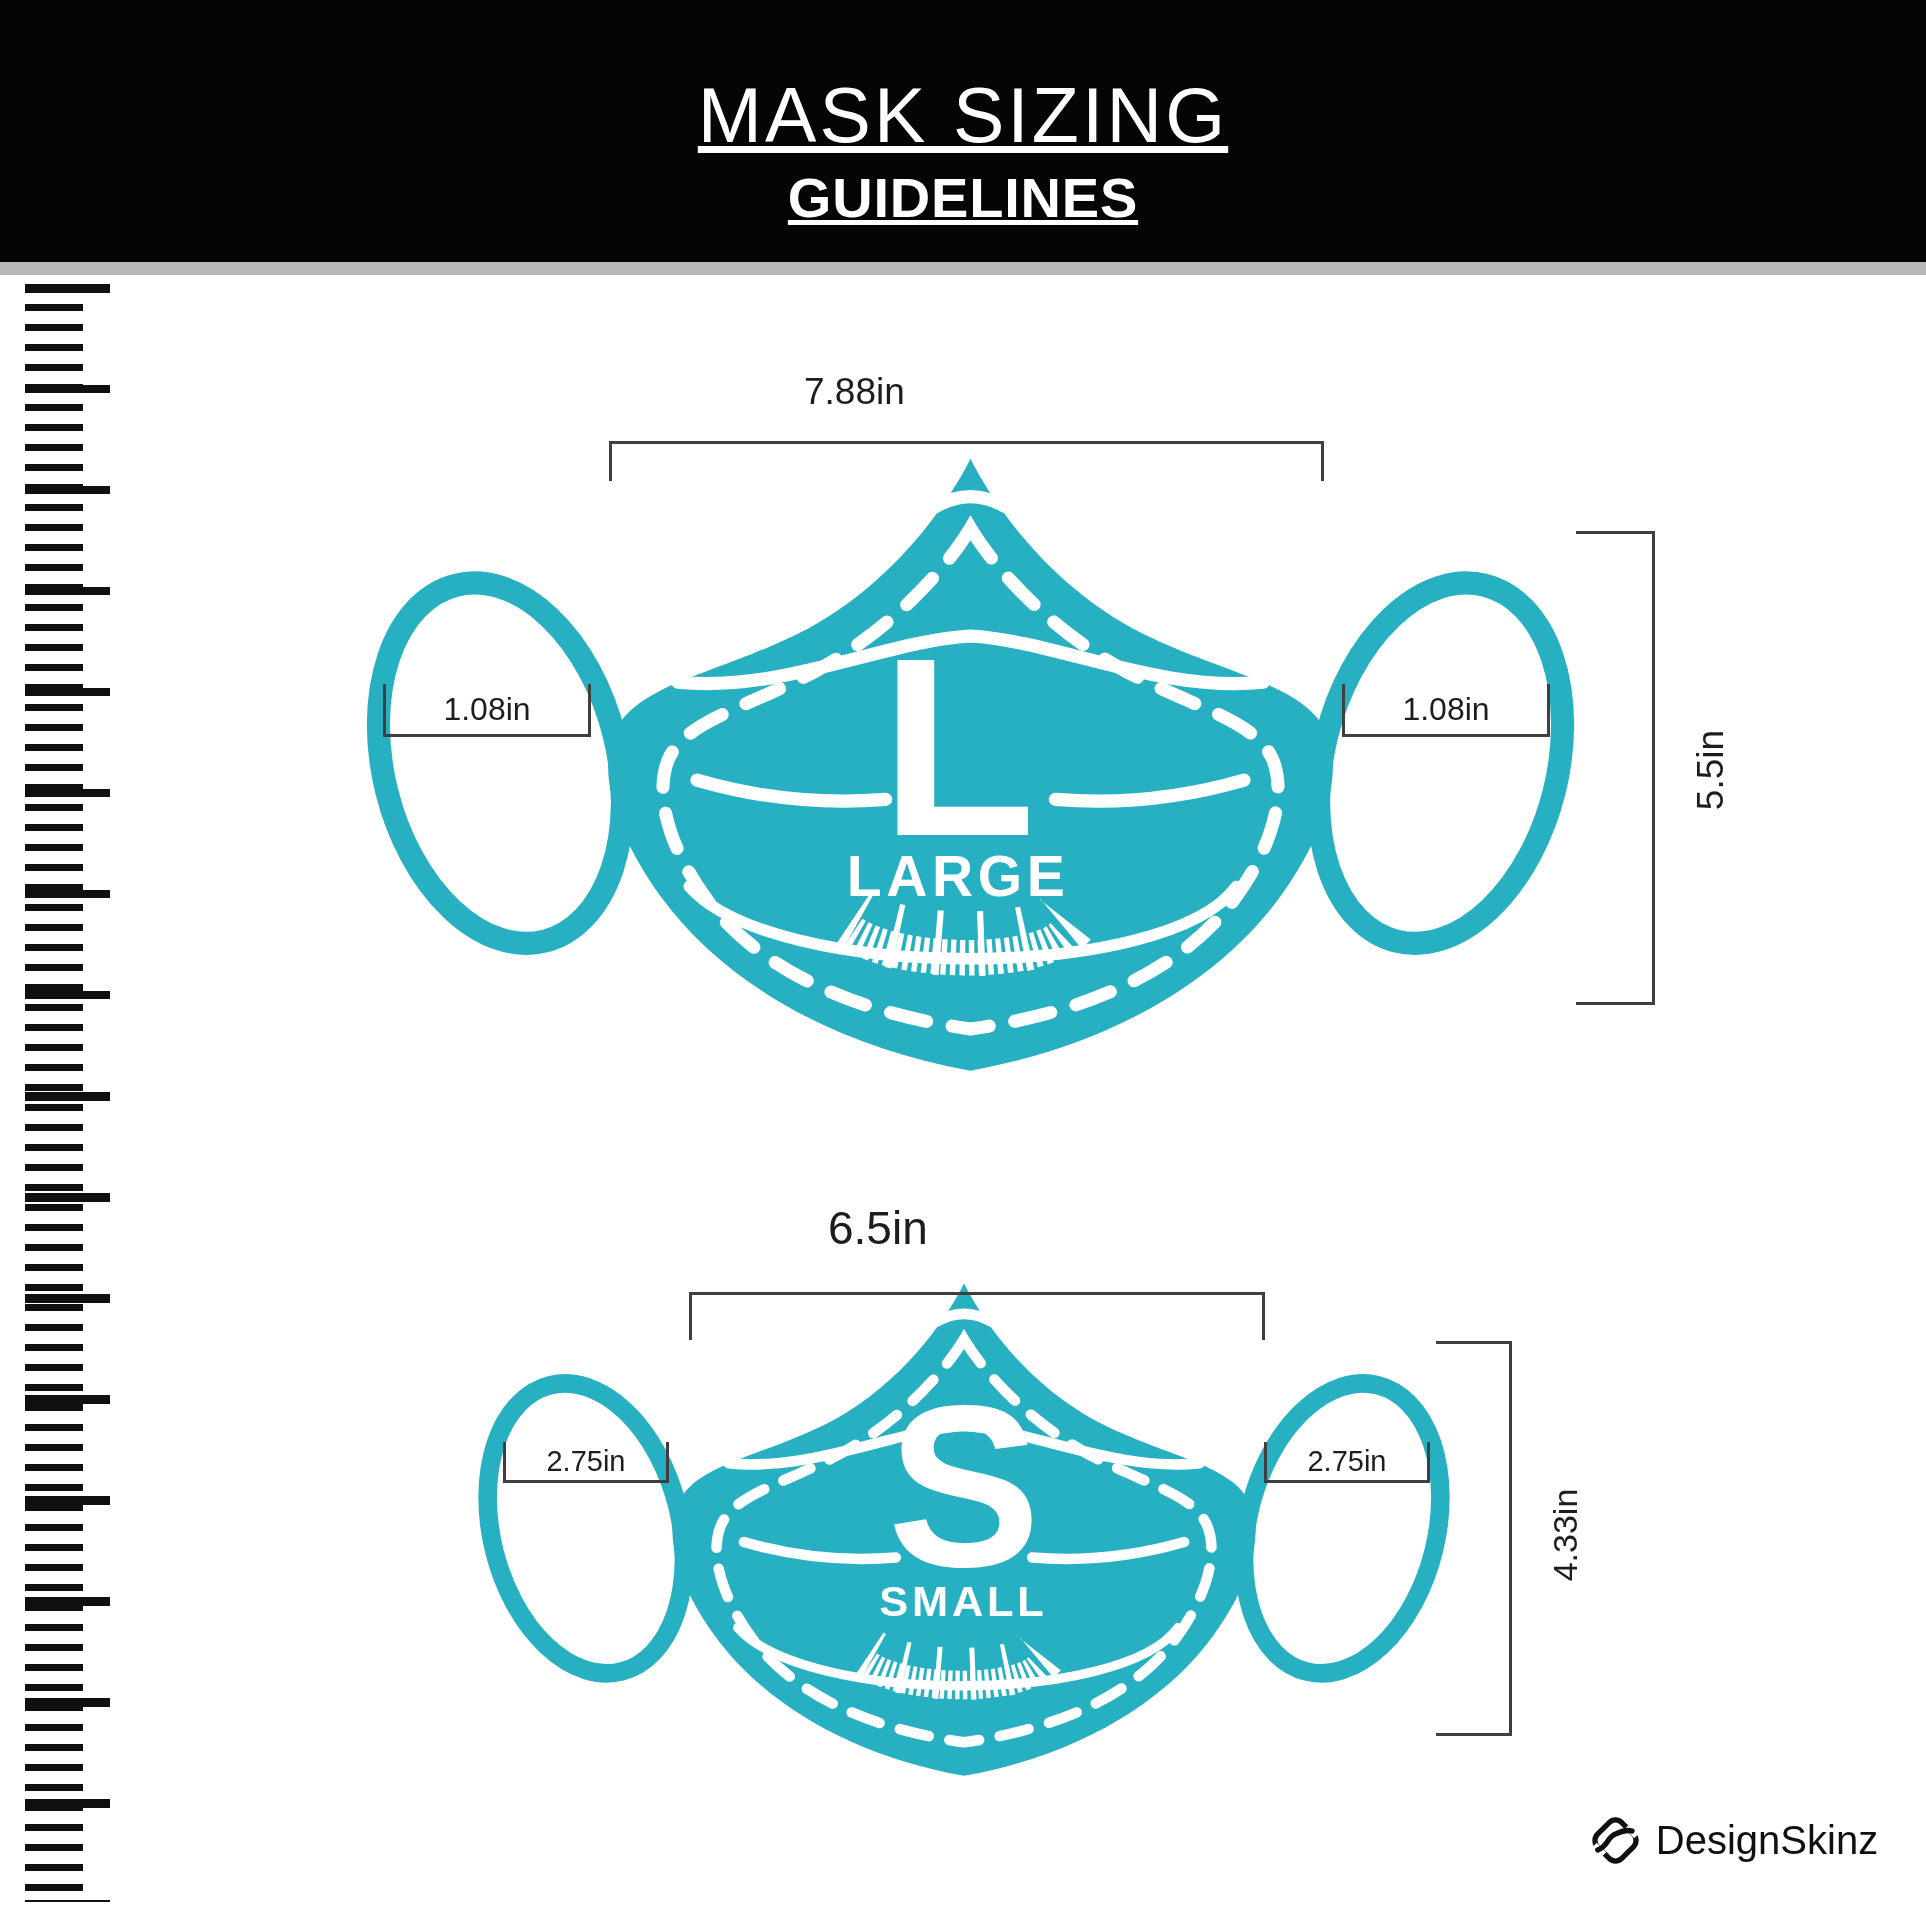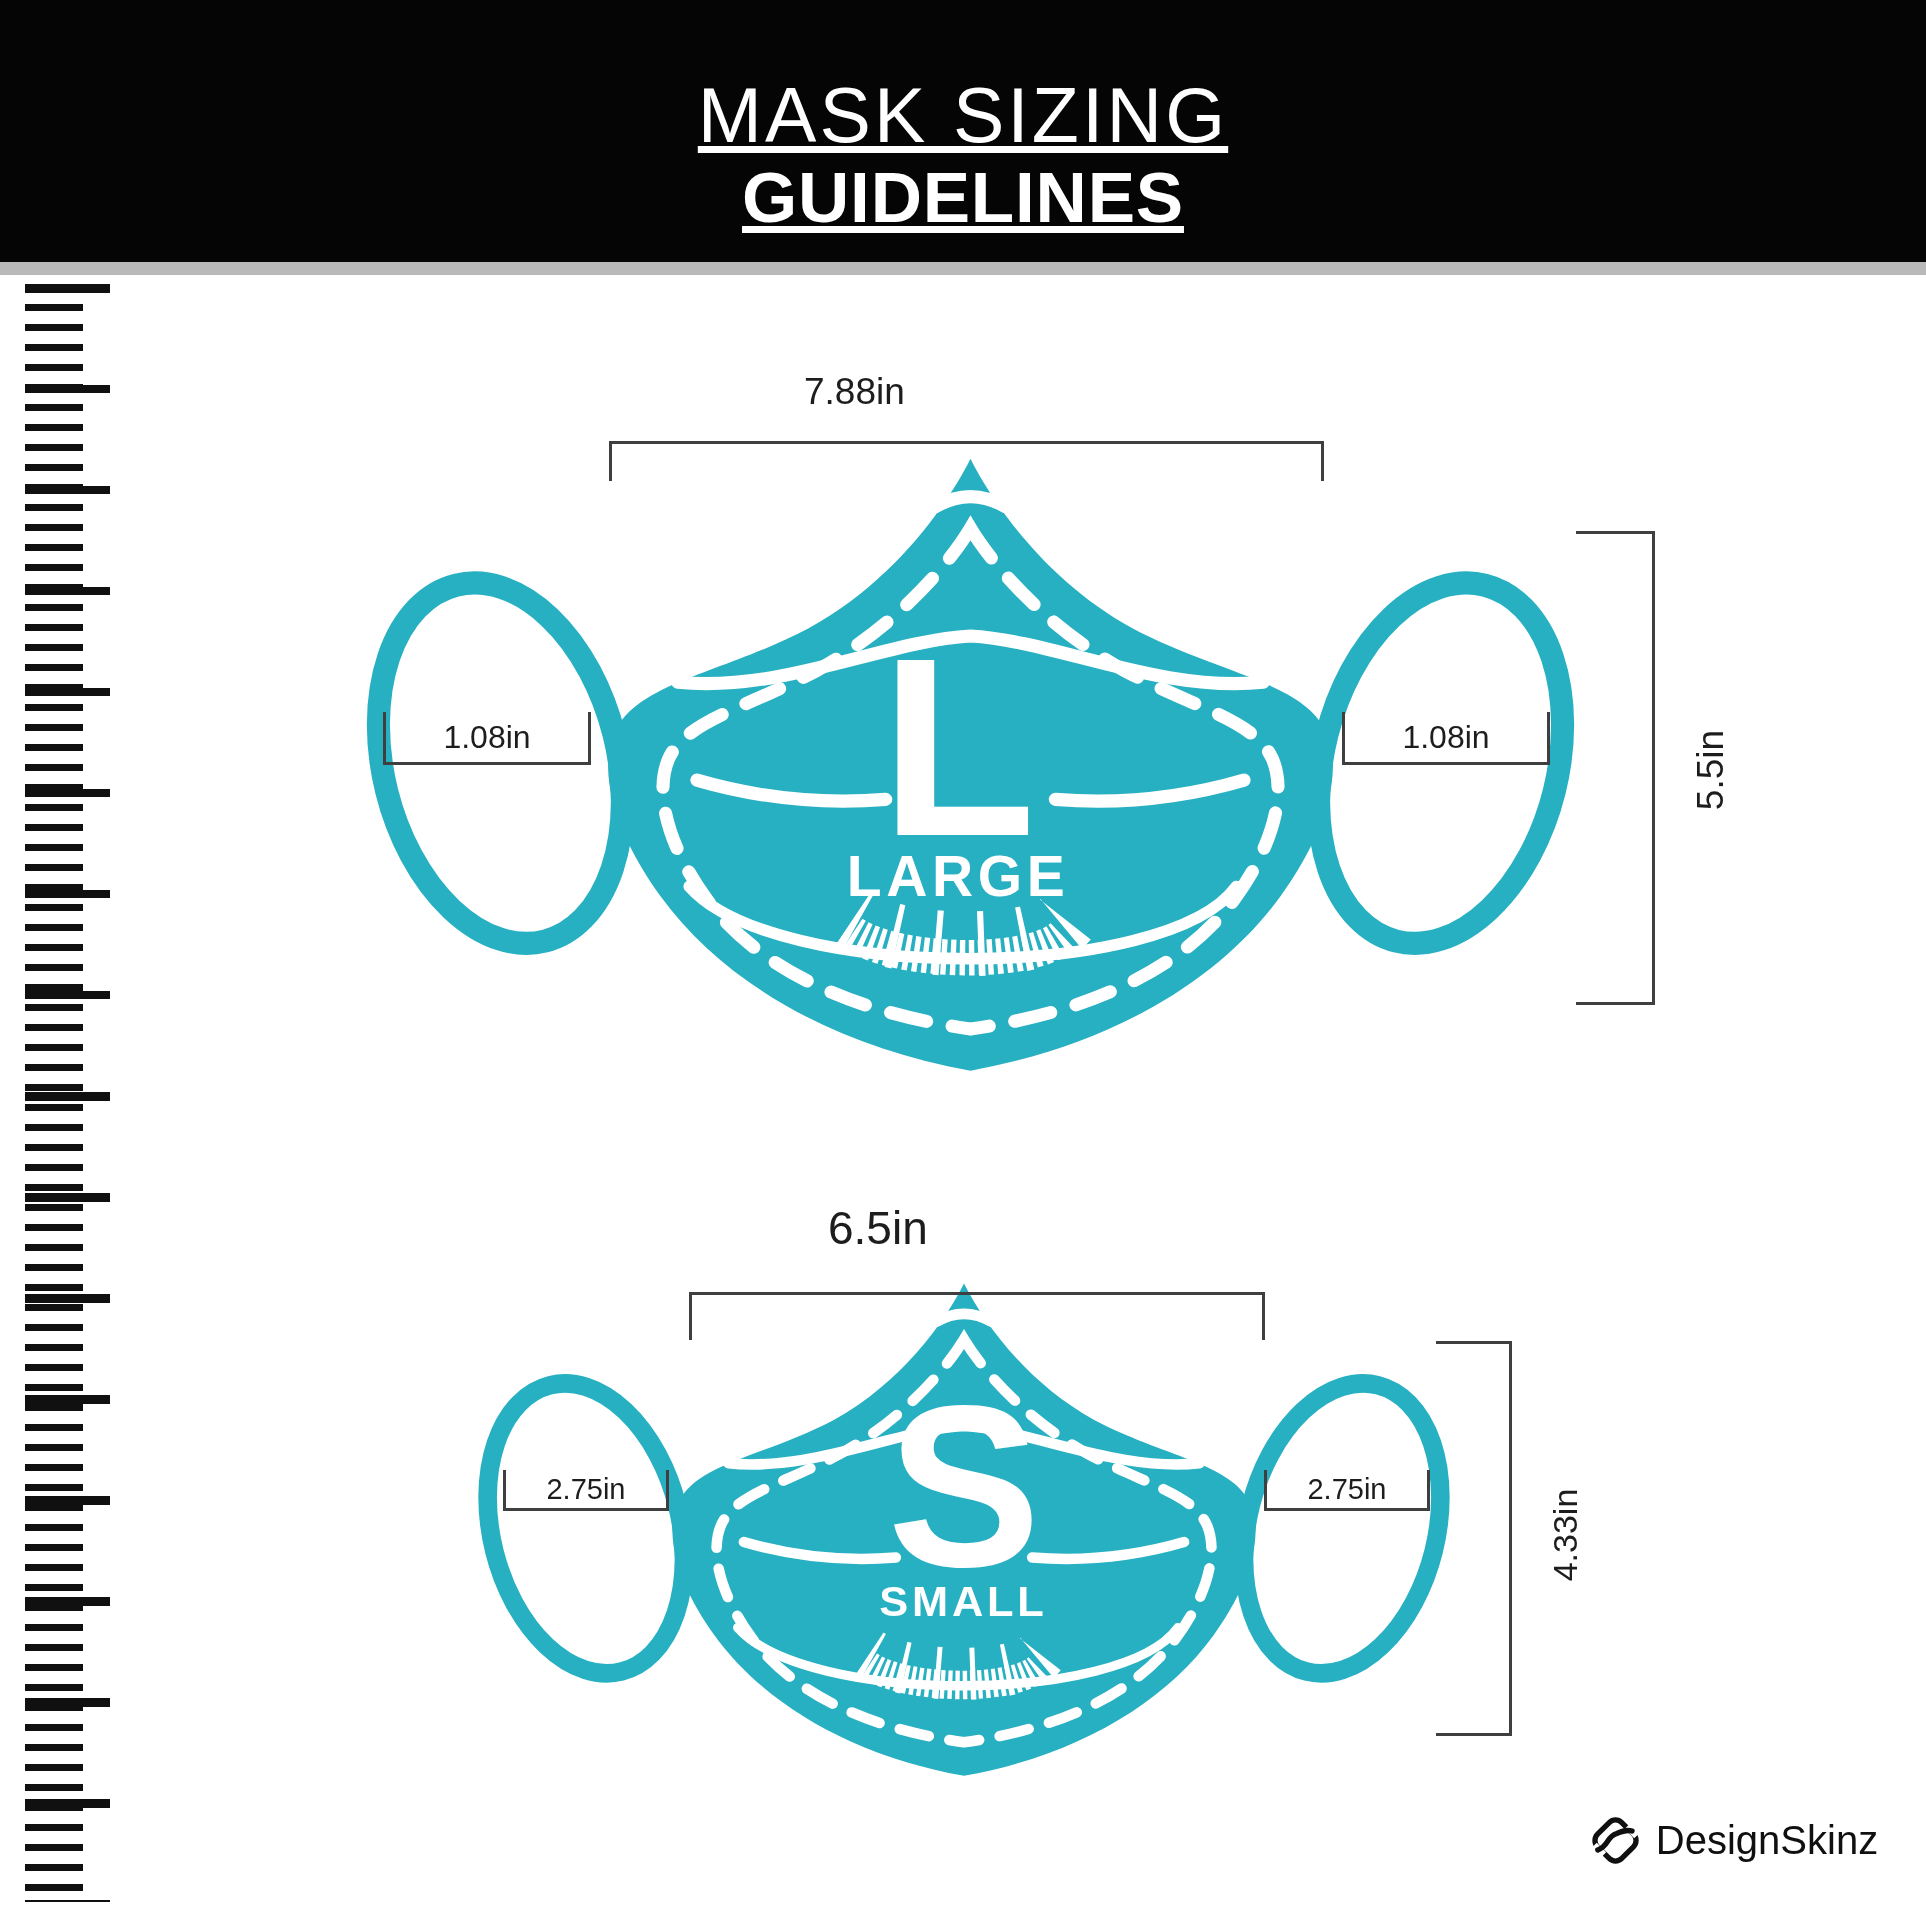--- a/index.html
+++ b/index.html
@@ -4,21 +4,21 @@
 <style>
   html,body{margin:0;padding:0;background:#fff;}
   .page{
     position:relative;width:1926px;height:1926px;background:#fff;overflow:hidden;
     font-family:"Liberation Sans", sans-serif;color:var(--ink,#1d1d1d);
   }
   
   .header{position:absolute;left:0;top:0;width:1926px;height:262px;background:var(--header_bg,#050505);}
   .header-inner{position:absolute;left:0;top:77px;width:100%;text-align:center;color:#fff;text-decoration:underline;}
   .title-line1{font-size:77px;font-weight:400;letter-spacing:3.1px;line-height:77px;}
-  .title-line2{font-size:71px;font-weight:700;letter-spacing:0.8px;line-height:88px;}
+  .title-line2{font-size:56px;font-weight:700;letter-spacing:0.8px;line-height:88px;}
   .header-divider{position:absolute;left:0;top:262px;width:1926px;height:13px;background:var(--divider,#b9b9b9);}
   
   .ruler{position:absolute;left:25.4px;top:284px;width:85px;height:1618px;}
   .ruler-minor{
     position:absolute;left:0;top:0;width:58px;height:100%;
     background:repeating-linear-gradient(to bottom,#101010 0 7px,transparent 7px 20px);
   }
   .ruler-major{
     position:absolute;left:0;top:0;width:85px;height:100%;
     background:repeating-linear-gradient(to bottom,#101010 0 8.5px,transparent 8.5px 101px);
@@ -33,21 +33,21 @@
   .mask-svg .comb-minor{fill:none;stroke:#fff;stroke-width:46px;stroke-dasharray:7 5;stroke-linecap:butt;}
   .mask-svg .comb-major{fill:none;stroke:#fff;stroke-width:84px;stroke-dasharray:8 48;stroke-linecap:butt;}
   .mask-svg .letter{fill:#fff;font-weight:700;text-anchor:middle;}
   .mask-svg .size-word{fill:#fff;font-weight:700;text-anchor:middle;letter-spacing:6px;}
   
   .dim-text{position:absolute;text-align:left;color:var(--ink,#1d1d1d);}
   .bracket{position:absolute;border:0 solid var(--bracket,#3f3f3f);}
   .bracket.down-ends{border-top-width:3.1px;border-left-width:3.1px;border-right-width:3.1px;}
   .bracket.left-ends{border-top-width:3.1px;border-right-width:3.1px;border-bottom-width:3.1px;}
   .ear-label{position:absolute;display:flex;align-items:center;justify-content:center;
-    border:0 solid var(--bracket,#3f3f3f);border-bottom-width:3.1px;border-left-width:3.1px;border-right-width:3.1px;margin-top:28px;}
+    border:0 solid var(--bracket,#3f3f3f);border-bottom-width:3.1px;border-left-width:3.1px;border-right-width:3.1px;}
   .rot-label{position:absolute;display:flex;align-items:center;justify-content:center;transform:rotate(-90deg);}
   
   .brand{position:absolute;left:1586px;top:1811px;display:flex;align-items:center;gap:10.8px;}
   .brand-text{font-size:40px;color:#101010;letter-spacing:0;}
   .brand-text .bold{font-weight:400;}
 </style>
 </head>
 <body>
 
 <div class="page">

